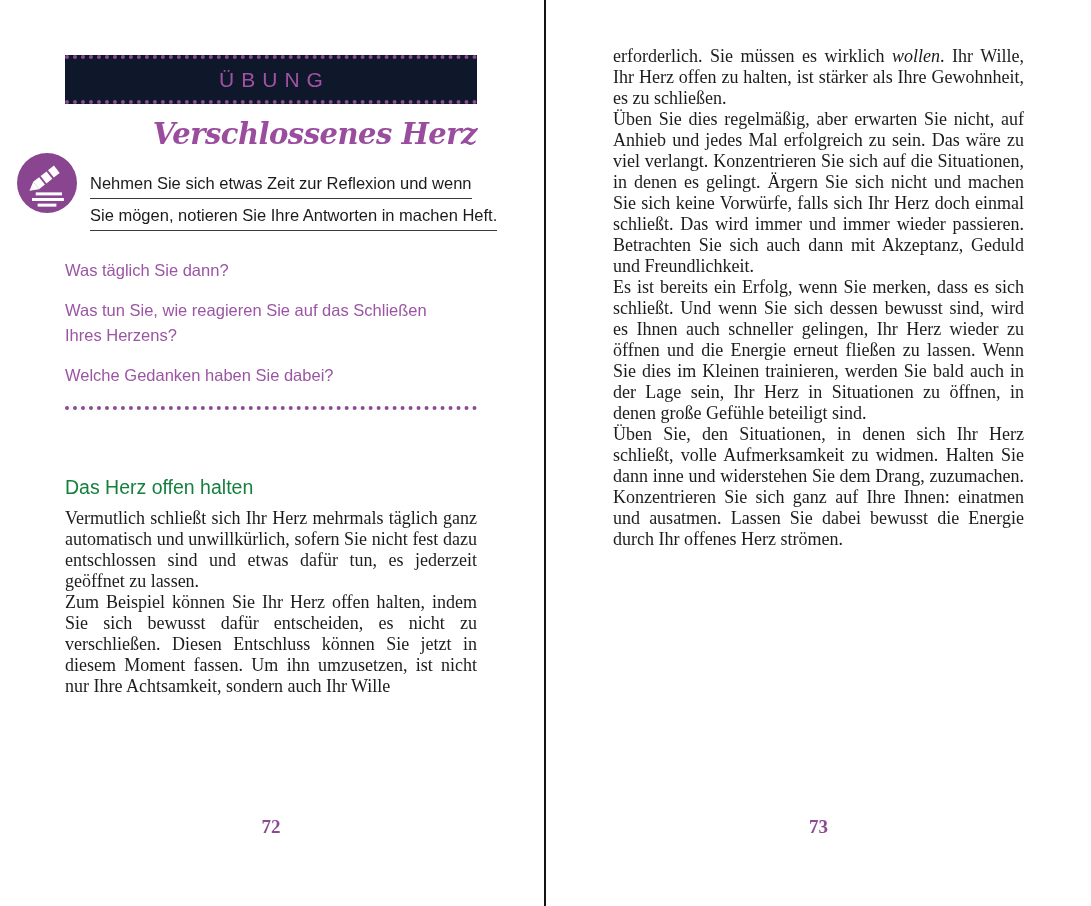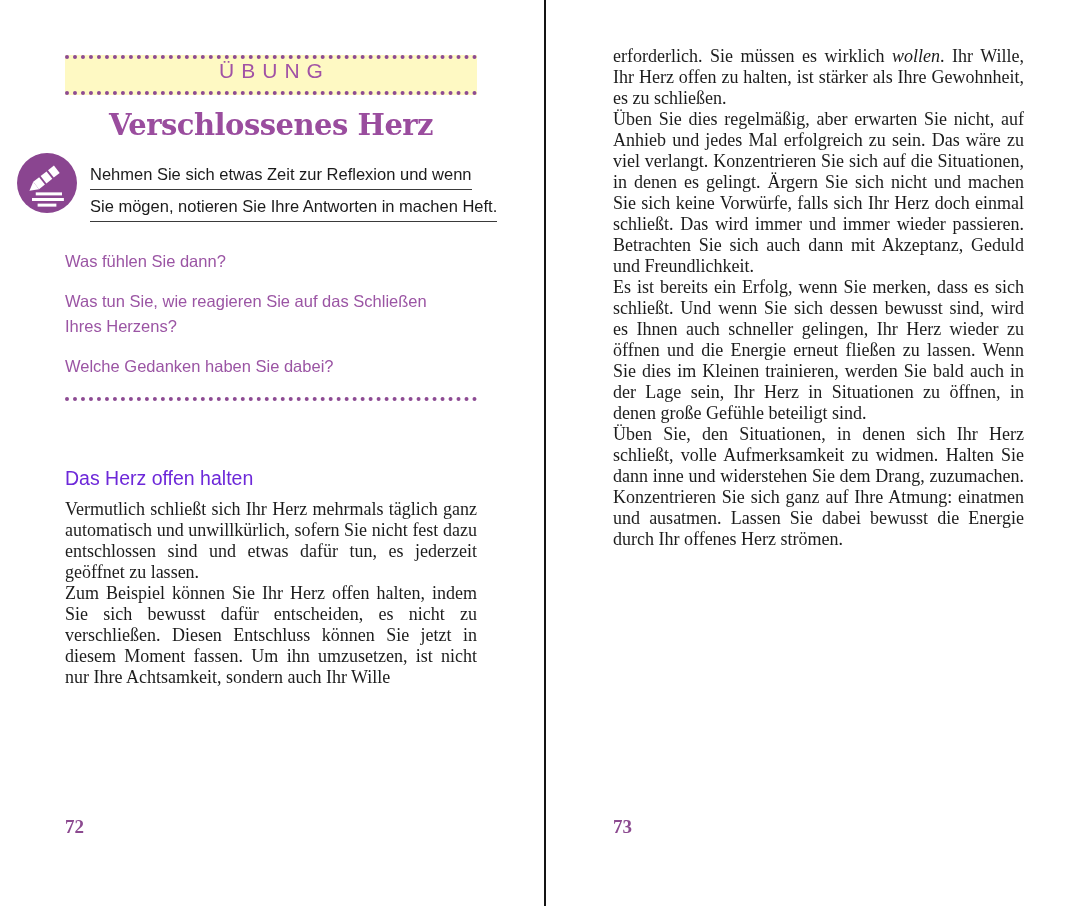--- a/index.html
+++ b/index.html
@@ -18,38 +18,39 @@
     width: 2px; height: 906px; background: #141414;
   }
 
   .page { position: absolute; top: 0; height: 906px; }
   .page-left  { left: 65px;  width: 412px; }
   .page-right { left: 613px; width: 411px; }
 
   
   .banner {
     margin-top: 55px;
-    background: #fef9c3;
+    background: #0f172a;
     border-top: 4px dotted #8d4b93;
     border-bottom: 4px dotted #8d4b93;
     text-align: center;
-    padding: 0 0 8px 0;
+    padding: 9px 0 8px 0;
   }
   .banner-label {
     font-family: "Liberation Sans", sans-serif;
     font-size: 21px;
     color: #a152a5;
     letter-spacing: 7px;
     text-indent: 7px;
     font-weight: 400;
   }
   .exercise-title {
     margin-top: 13px;
-    text-align: center;
+    text-align: right;
     font-family: "DejaVu Serif", serif;
+    font-style: italic;
     font-weight: bold;
     font-size: 29px;
     color: #9a4d9e;
     letter-spacing: -0.5px;
   }
   .icon-circle {
     position: absolute;
     left: -48px; top: 153px;
     width: 60px; height: 60px;
   }
@@ -79,34 +80,35 @@
   .dotted-divider {
     margin-top: 18px;
     border-top: 4px dotted #8d4b93;
     height: 0;
   }
   .section-heading {
     margin-top: 66px;
     font-family: "Liberation Sans", sans-serif;
     font-size: 19.5px;
     font-weight: 500;
-    color: #6d28d9;
+    color: #15803d;
   }
   .body-text {
     margin-top: 9px;
     font-size: 18px;
     line-height: 21px;
     text-align: justify;
     color: #1c1c1c;
   }
   .body-text p { margin: 0; }
   .page-number {
     position: absolute;
     top: 816px; left: 0;
     width: 100%;
+    text-align: center;
     font-family: "Liberation Serif", serif;
     font-weight: bold;
     font-size: 19px;
     color: #8c4a90;
   }
 
   
   .page-right .body-text { margin-top: 46px; }
   .em-word { font-style: italic; }
 </style>
@@ -137,21 +139,21 @@
         <rect x="22" y="54" width="20" height="3.2" fill="#ffffff"></rect>
       </svg>
     </div>
 
     <div class="intro">
       <span class="u-line">Nehmen Sie sich etwas Zeit zur Reflexion und wenn</span><br>
       <span class="u-line">Sie mögen, notieren Sie Ihre Antworten in machen Heft.</span>
     </div>
 
     <div class="questions">
-      <p class="question">Was fühlen Sie dann?</p>
+      <p class="question">Was täglich Sie dann?</p>
       <p class="question">Was tun Sie, wie reagieren Sie auf das Schließen Ihres Herzens?</p>
       <p class="question">Welche Gedanken haben Sie dabei?</p>
     </div>
 
     <div class="dotted-divider"></div>
 
     <div class="section-heading">Das Herz offen halten</div>
 
     <div class="body-text">
       <p>Vermutlich schließt sich Ihr Herz mehrmals täglich ganz automatisch und unwillkürlich, sofern Sie nicht fest dazu entschlossen sind und etwas dafür tun, es jederzeit geöffnet zu lassen.</p>
@@ -162,19 +164,19 @@
   </div>
 
   <div class="center-line"></div>
 
   <div class="page page-right">
 
     <div class="body-text">
       <p><span>erforderlich. Sie müssen es wirklich </span><span class="em-word">wollen</span><span>. Ihr Wille, Ihr Herz offen zu halten, ist stärker als Ihre Gewohnheit, es zu schließen.</span></p>
       <p>Üben Sie dies regelmäßig, aber erwarten Sie nicht, auf Anhieb und jedes Mal erfolgreich zu sein. Das wäre zu viel verlangt. Konzentrieren Sie sich auf die Situationen, in denen es gelingt. Ärgern Sie sich nicht und machen Sie sich keine Vorwürfe, falls sich Ihr Herz doch einmal schließt. Das wird immer und immer wieder passieren. Betrachten Sie sich auch dann mit Akzeptanz, Geduld und Freundlichkeit.</p>
       <p>Es ist bereits ein Erfolg, wenn Sie merken, dass es sich schließt. Und wenn Sie sich dessen bewusst sind, wird es Ihnen auch schneller gelingen, Ihr Herz wieder zu öffnen und die Energie erneut fließen zu lassen. Wenn Sie dies im Kleinen trainieren, werden Sie bald auch in der Lage sein, Ihr Herz in Situationen zu öffnen, in denen große Gefühle beteiligt sind.</p>
-      <p>Üben Sie, den Situationen, in denen sich Ihr Herz schließt, volle Aufmerksamkeit zu widmen. Halten Sie dann inne und widerstehen Sie dem Drang, zuzumachen. Konzentrieren Sie sich ganz auf Ihre Atmung: einatmen und ausatmen. Lassen Sie dabei bewusst die Energie durch Ihr offenes Herz strömen.</p>
+      <p>Üben Sie, den Situationen, in denen sich Ihr Herz schließt, volle Aufmerksamkeit zu widmen. Halten Sie dann inne und widerstehen Sie dem Drang, zuzumachen. Konzentrieren Sie sich ganz auf Ihre Ihnen: einatmen und ausatmen. Lassen Sie dabei bewusst die Energie durch Ihr offenes Herz strömen.</p>
     </div>
 
     <div class="page-number">73</div>
   </div>
 
 </div>
 
 </body></html>

